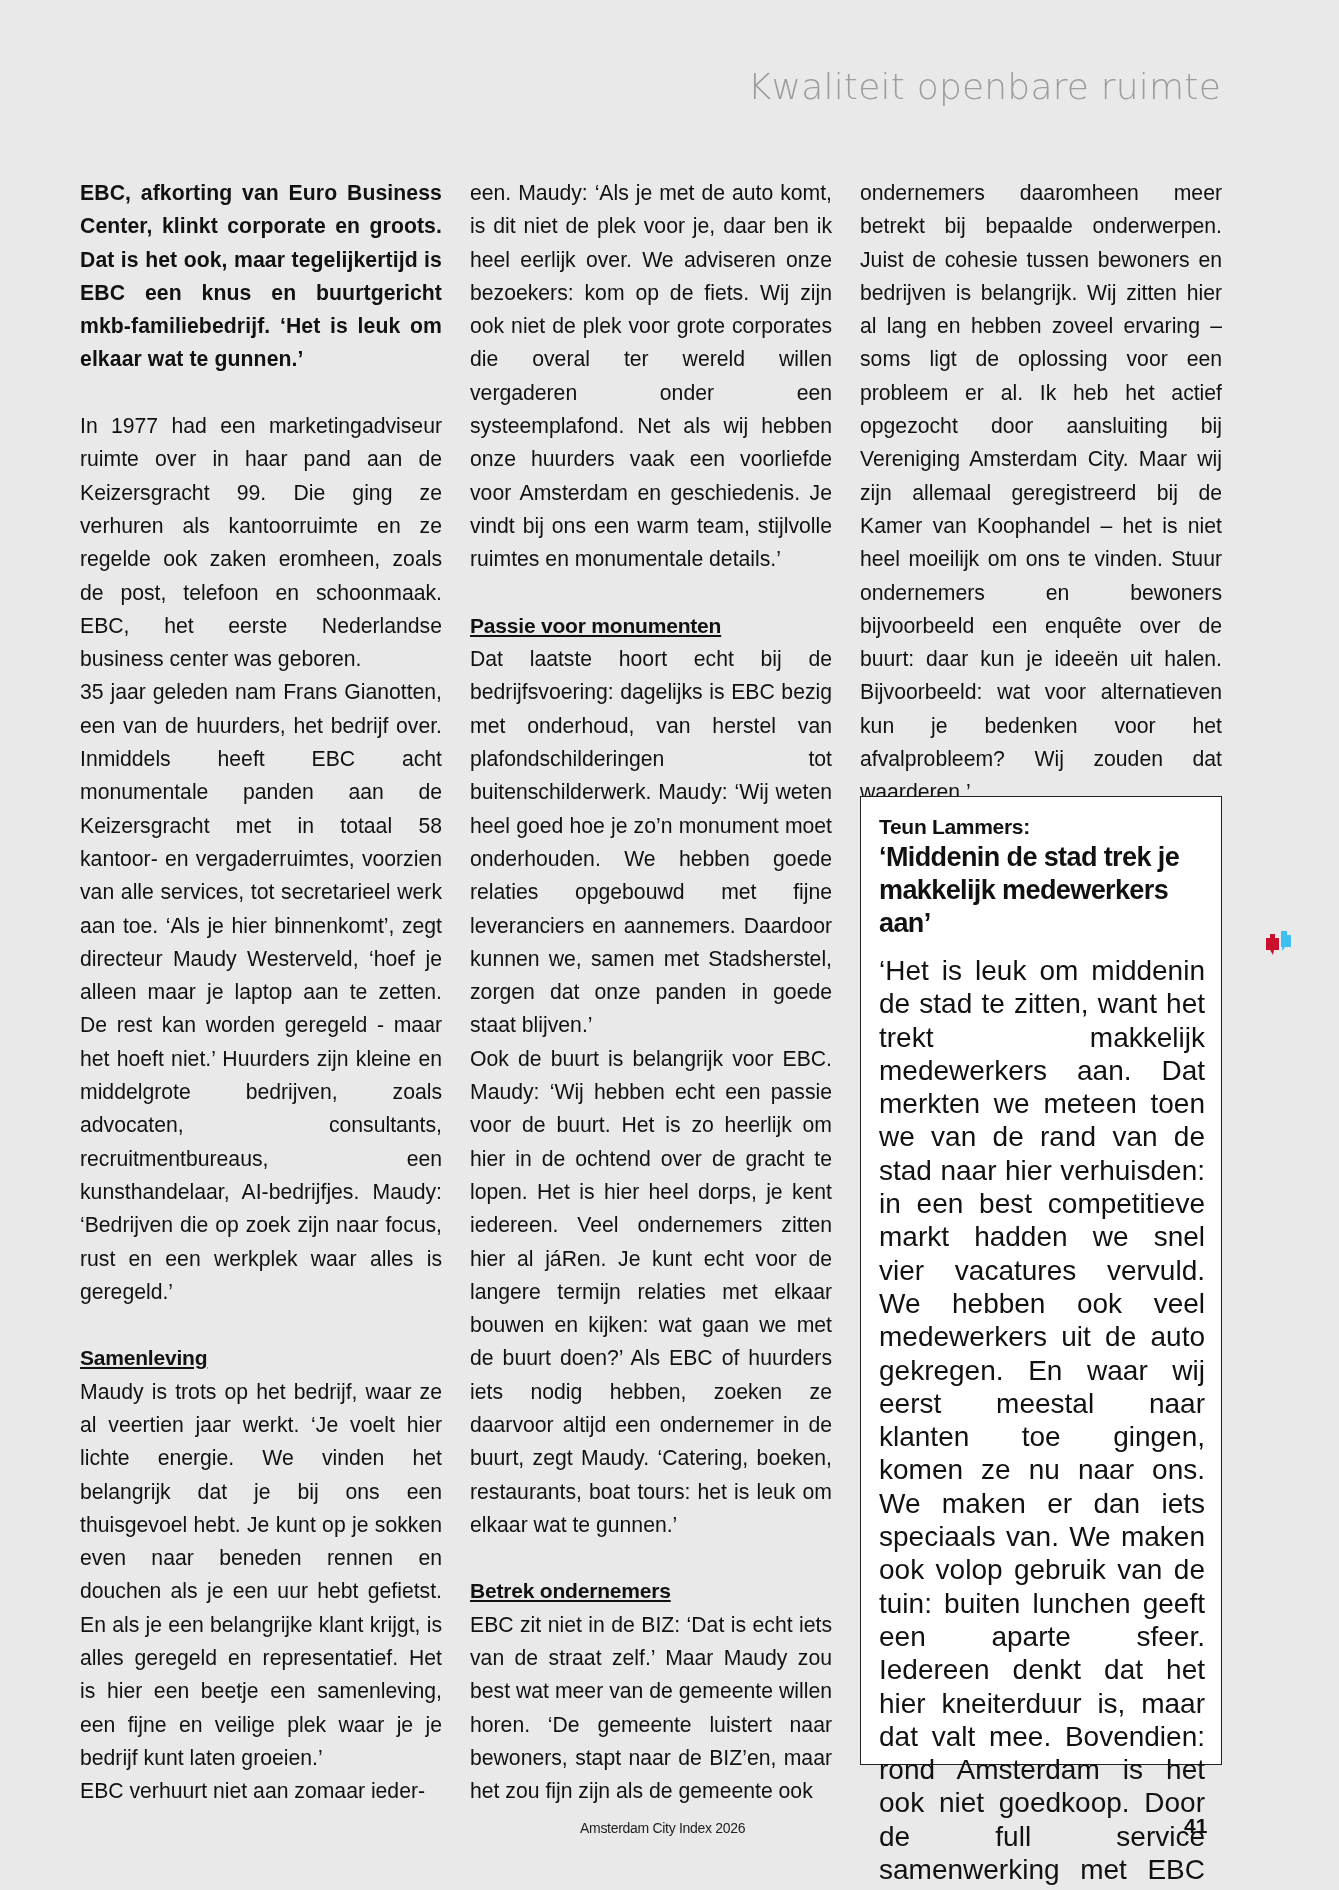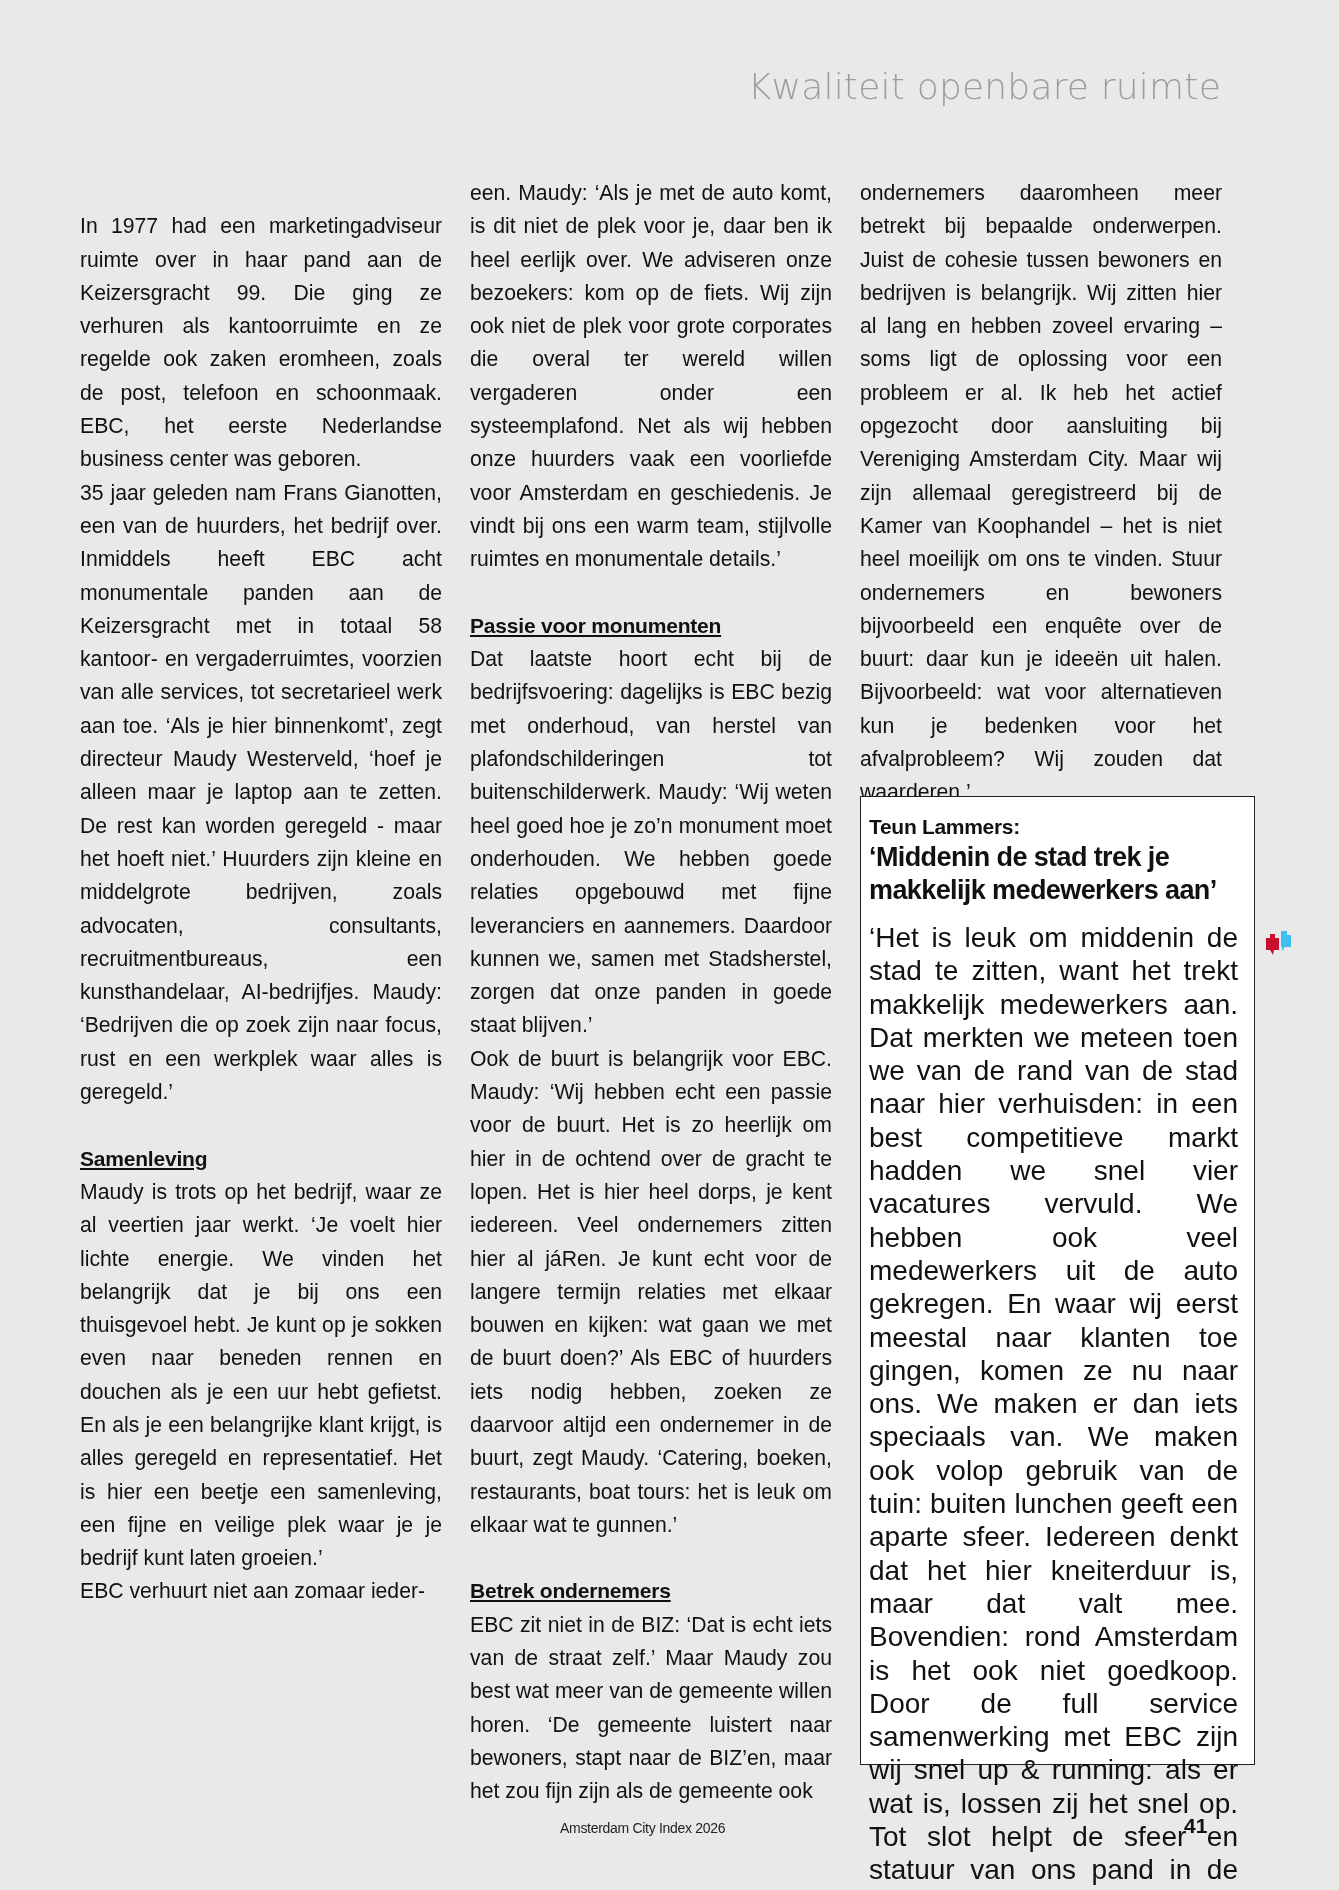--- a/index.html
+++ b/index.html
@@ -20,39 +20,40 @@
   .col p { margin: 0; }
   .col .gap { height: 33.3px; }
   .col .lead { font-weight: bold; letter-spacing: 0.1px; }
   .col h3 { font-size: 21px; font-weight: bold; line-height: 33.3px; margin: 0; letter-spacing: -0.2px; text-decoration: underline; }
 
   #col1 { left: 80px; }
   #col2 { left: 470px; }
   #col3 { left: 860px; }
 
   .sidebar-box {
-    position: absolute; left: 860px; top: 796px; width: 395px; height: 969px;
+    position: absolute; left: 860px; top: 796px; width: 362px; height: 969px;
     background: #ffffff; border: 1.5px solid #222;
-    padding: 16px 16px 0 8px;
+    padding: 16px 16px 0 18px;
   }
   .sidebar-box .author { font-weight: bold; font-size: 21px; line-height: 28px; letter-spacing: -0.3px; }
   .sidebar-box .quote-title { font-weight: bold; font-size: 27px; line-height: 33px; letter-spacing: -0.6px; margin-bottom: 14px; }
   .sidebar-box .body { font-size: 28px; line-height: 33.3px; text-align: justify; }
 
   .logo-mark { position: absolute; left: 1262px; top: 928px; width: 40px; height: 36px; }
 
-  .footer-pub { position: absolute; left: 560px; top: 1820px; font-size: 14px; color: #222; letter-spacing: -0.3px; }
+  .footer-pub { position: absolute; left: 580px; top: 1820px; font-size: 14px; color: #222; letter-spacing: -0.3px; }
   .footer-page { position: absolute; left: 1184px; top: 1814px; font-size: 21px; font-weight: bold; color: #111; }
 </style>
 </head>
 <body>
 
 <div class="section-title">Kwaliteit openbare ruimte</div>
 
 <div id="col1" class="col">
+  <p class="lead">EBC, afkorting van Euro Business Center, klinkt corporate en groots. Dat is het ook, maar tegelijkertijd is EBC een knus en buurtgericht mkb-familiebedrijf. ‘Het is leuk om elkaar wat te gunnen.’</p>
   <div class="gap"></div>
   <p>In 1977 had een marketingadviseur ruimte over in haar pand aan de Keizersgracht 99. Die ging ze verhuren als kantoorruimte en ze regelde ook zaken eromheen, zoals de post, telefoon en schoonmaak. EBC, het eerste Nederlandse business center was geboren.</p>
   <p>35 jaar geleden nam Frans Gianotten, een van de huurders, het bedrijf over. Inmiddels heeft EBC acht monumentale panden aan de Keizersgracht met in totaal 58 kantoor- en vergaderruimtes, voorzien van alle services, tot secretarieel werk aan toe. ‘Als je hier binnenkomt’, zegt directeur Maudy Westerveld, ‘hoef je alleen maar je laptop aan te zetten. De rest kan worden geregeld - maar het hoeft niet.’ Huurders zijn kleine en middelgrote bedrijven, zoals advocaten, consultants, recruitmentbureaus, een kunsthandelaar, AI-bedrijfjes. Maudy: ‘Bedrijven die op zoek zijn naar focus, rust en een werkplek waar alles is geregeld.’</p>
   <div class="gap"></div>
   <h3>Samenleving</h3>
   <p>Maudy is trots op het bedrijf, waar ze al veertien jaar werkt. ‘Je voelt hier lichte energie. We vinden het belangrijk dat je bij ons een thuisgevoel hebt. Je kunt op je sokken even naar beneden rennen en douchen als je een uur hebt gefietst. En als je een belangrijke klant krijgt, is alles geregeld en representatief. Het is hier een beetje een samenleving, een fijne en veilige plek waar je je bedrijf kunt laten groeien.’</p>
   <p style="text-align:left">EBC verhuurt niet aan zomaar ieder-</p>
 </div>
 
 <div id="col2" class="col">

